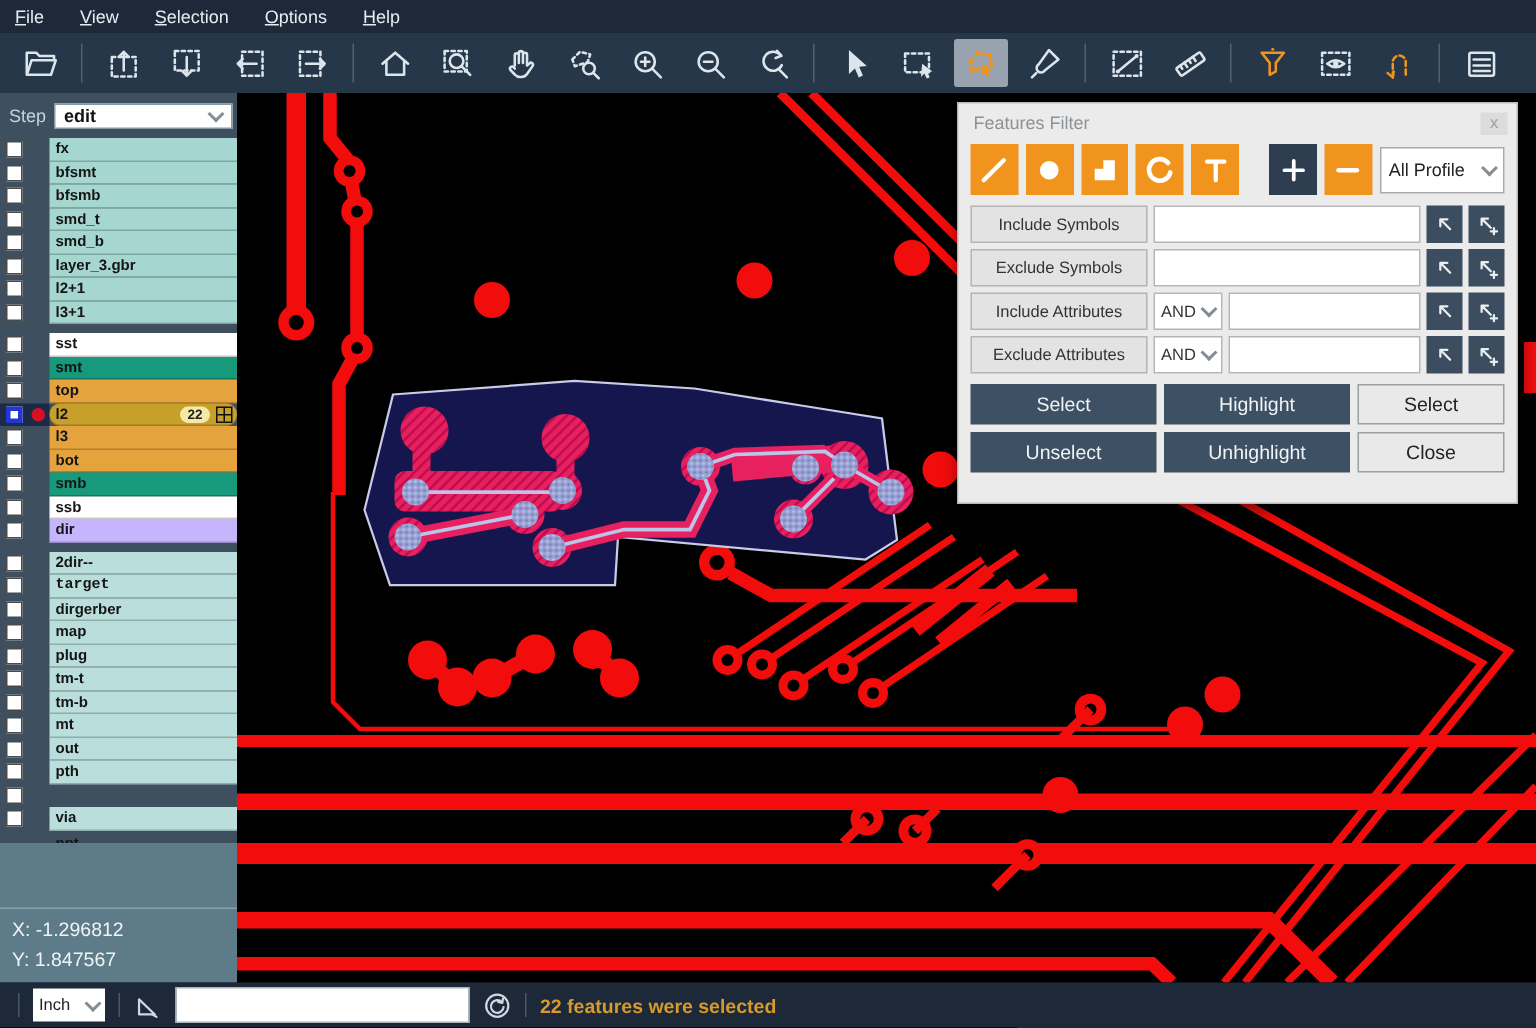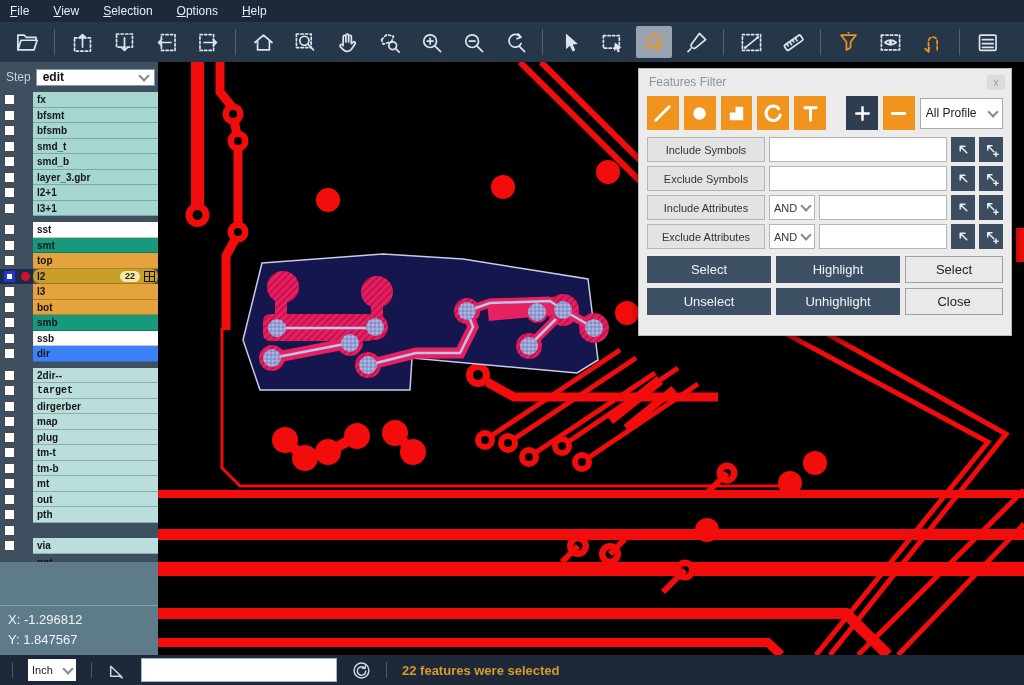--- a/index.html
+++ b/index.html
@@ -79,21 +79,21 @@
   .f-pick{width:24px;flex:none;background:#3c4d5f;border:none;padding:0;display:flex;
           align-items:center;justify-content:center;}
   .f-pick svg{width:15px;height:15px;fill:none;stroke:#e9eef3;stroke-width:1.6;
               stroke-linecap:round;stroke-linejoin:round;}
   .dlg-actions{display:grid;grid-template-columns:124px 124px 1fr;gap:5px;margin:7px 8px 0;}
   .act{height:27px;font-size:13px;border:none;padding:0;}
   .act.dark{background:#3e5063;color:#f0f4f7;}
   .act.light{background:#e9e9e9;border:1px solid #9aa0a6;color:#222;}
   
   .status-bar{position:absolute;left:0;right:0;bottom:0;height:30px;background:#1d2938;display:flex;
-              align-items:center;gap:15px;padding-left:12px;box-sizing:border-box;color:#cfd8e0;}
+              align-items:center;gap:9px;padding-left:12px;box-sizing:border-box;color:#cfd8e0;}
   .vsep{width:1px;height:16px;background:#46586a;flex:none;}
   .units{width:48px;height:22px;background:#fff;color:#222;font-size:11px;display:flex;
          align-items:center;justify-content:space-between;padding:0 4px;box-sizing:border-box;}
   .sb-ic svg{width:19px;height:19px;fill:none;stroke:#cfd8e0;stroke-width:1.4;
              stroke-linecap:round;stroke-linejoin:round;display:block;}
   .cmd-input{width:196px;height:24px;border:1px solid #aab4bd;background:#fff;box-sizing:border-box;}
   .status-msg{color:var(--c-status-message,#d79a2b);font-size:13px;font-weight:bold;}
 </style>
 </head>
 <body>
@@ -418,21 +418,21 @@
             <span class="ind-cell"></span>
             <div class="lname" style="background: rgb(255, 255, 255);">
               <span class="nm">ssb</span>
             </div>
           </div>
           <div class="row">
             <span class="cb-cell">
               <span class="cb"></span>
             </span>
             <span class="ind-cell"></span>
-            <div class="lname" style="background: #3b82f6;">
+            <div class="lname" style="background: #c4b5fd;">
               <span class="nm">dir</span>
             </div>
           </div>
         </div>
         <div class="layer-group">
           <div class="row">
             <span class="cb-cell">
               <span class="cb"></span>
             </span>
             <span class="ind-cell"></span>

